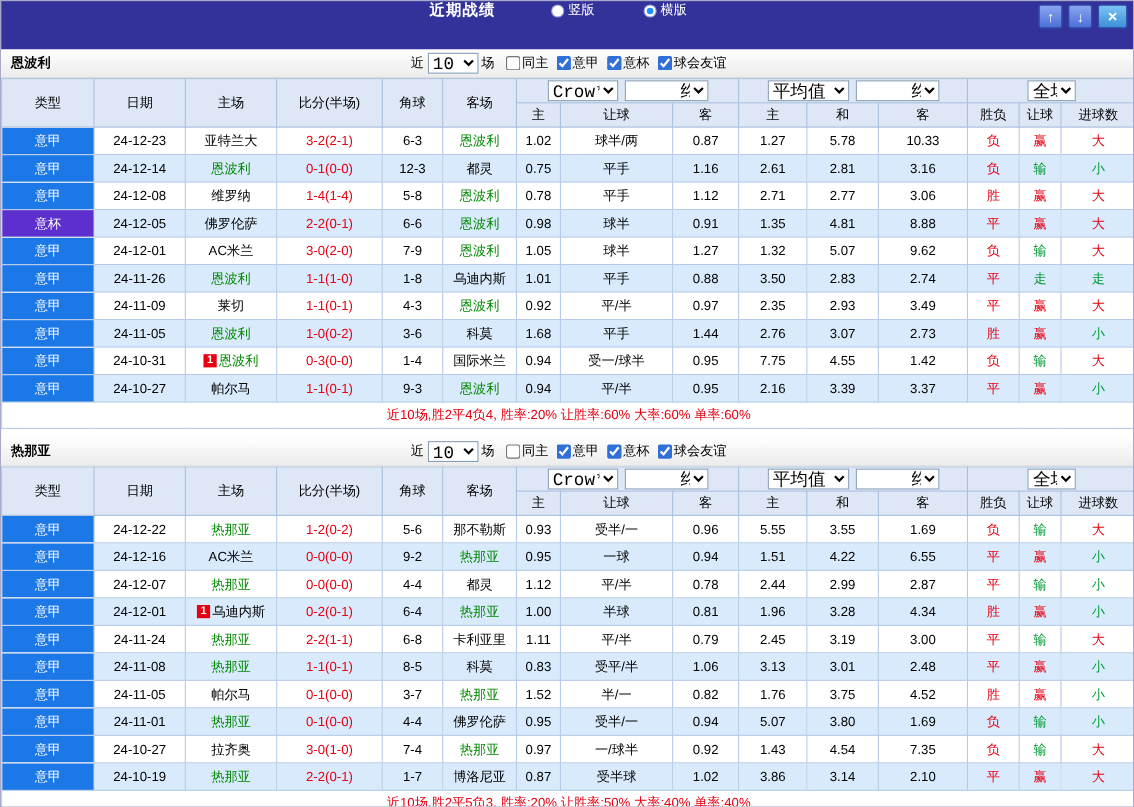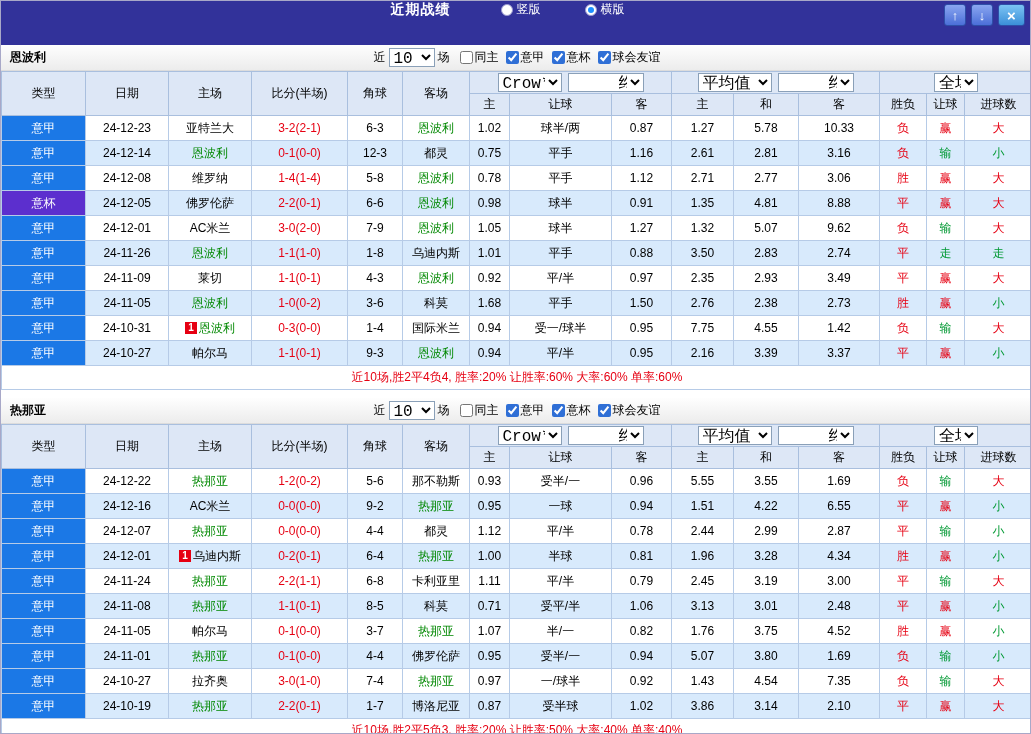--- a/index.html
+++ b/index.html
@@ -253,23 +253,23 @@
           </tr>
           <tr>
             <td class="league" style="background: rgb(27, 120, 230);">意甲</td>
             <td>24-11-05</td>
             <td><span class="focus">恩波利</span></td>
             <td class="score">1-0(0-2)</td>
             <td>3-6</td>
             <td><span>科莫</span></td>
             <td>1.68</td>
             <td>平手</td>
-            <td>1.50</td>
+            <td>1.44</td>
             <td>2.76</td>
-            <td>2.38</td>
+            <td>3.07</td>
             <td>2.73</td>
             <td class="red">胜</td>
             <td class="red">赢</td>
             <td class="green">小</td>
           </tr>
           <tr>
             <td class="league" style="background: rgb(27, 120, 230);">意甲</td>
             <td>24-10-31</td>
             <td><span class="badge">1</span><span class="focus">恩波利</span></td>
             <td class="score">0-3(0-0)</td>
@@ -464,38 +464,38 @@
             <td class="green">输</td>
             <td class="red">大</td>
           </tr>
           <tr>
             <td class="league" style="background: rgb(27, 120, 230);">意甲</td>
             <td>24-11-08</td>
             <td><span class="focus">热那亚</span></td>
             <td class="score">1-1(0-1)</td>
             <td>8-5</td>
             <td><span>科莫</span></td>
-            <td>0.71</td>
+            <td>0.83</td>
             <td>受平/半</td>
             <td>1.06</td>
             <td>3.13</td>
             <td>3.01</td>
             <td>2.48</td>
             <td class="red">平</td>
             <td class="red">赢</td>
             <td class="green">小</td>
           </tr>
           <tr>
             <td class="league" style="background: rgb(27, 120, 230);">意甲</td>
             <td>24-11-05</td>
             <td><span>帕尔马</span></td>
             <td class="score">0-1(0-0)</td>
             <td>3-7</td>
             <td><span class="focus">热那亚</span></td>
-            <td>1.07</td>
+            <td>1.52</td>
             <td>半/一</td>
             <td>0.82</td>
             <td>1.76</td>
             <td>3.75</td>
             <td>4.52</td>
             <td class="red">胜</td>
             <td class="red">赢</td>
             <td class="green">小</td>
           </tr>
           <tr>

